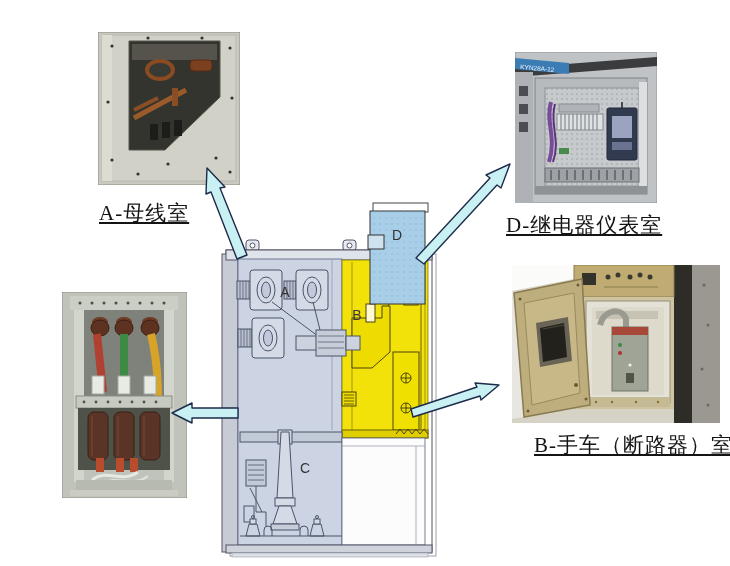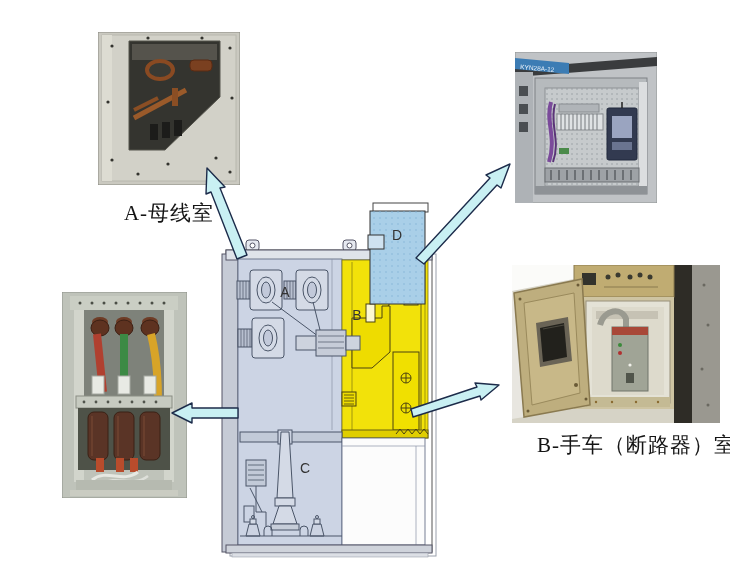--- a/index.html
+++ b/index.html
@@ -1,20 +1,20 @@
 <!DOCTYPE html>
 <html><head>
 <meta charset="utf-8">
 <style>
   html,body{margin:0;padding:0;background:#ffffff;}
   .canvas{position:relative;width:730px;height:566px;background:#ffffff;overflow:hidden;
           font-family:"Liberation Serif","DejaVu Serif",serif;}
   .photo{position:absolute;display:block;}
-  .caption{position:absolute;font-size:21px;color:#141414;text-align:center;
-           letter-spacing:1px;white-space:nowrap;}
+  .caption{position:absolute;font-size:21px;color:#141414;
+           letter-spacing:1px;white-space:nowrap;text-decoration:underline;}
   .overlay{position:absolute;left:0;top:0;}
   svg text.regletter{font-family:"Liberation Sans","DejaVu Sans",sans-serif;
                      font-size:14px;fill:#333;}
   svg text.plate{font-family:"Liberation Sans","DejaVu Sans",sans-serif;}
 </style>
 </head>
 <body>
 
 <div class="canvas">
 
@@ -325,14 +325,15 @@
 
     <g stroke="#1c2b4a" stroke-width="1.4" stroke-linejoin="round">
       <polygon points="237,259 211,192 206,194 207,168 225,187 220,188 247,255" fill="#c9f0f3"></polygon>
       <polygon points="416,258 490,178 486,175 510,164 501,188 497,185 424,264" fill="#c9f0f3"></polygon>
       <polygon points="238,408 192,408 192,403 172,413 192,423 192,418 238,418" fill="#c9f0f3"></polygon>
       <polygon points="411,409 477,387 475,383 499,385 481,400 480,396 413,417" fill="#c9f0f3"></polygon>
     </g>
   </svg>
 
   <div class="caption" style="left:99px;top:199px;width:140px">A-母线室</div>
+  <div class="caption" style="left:506px;top:211px;width:168px">D-继电器仪表室</div>
   <div class="caption" style="left:534px;top:431px;width:205px">B-手车（断路器）室</div>
 </div>
 
 </body></html>

